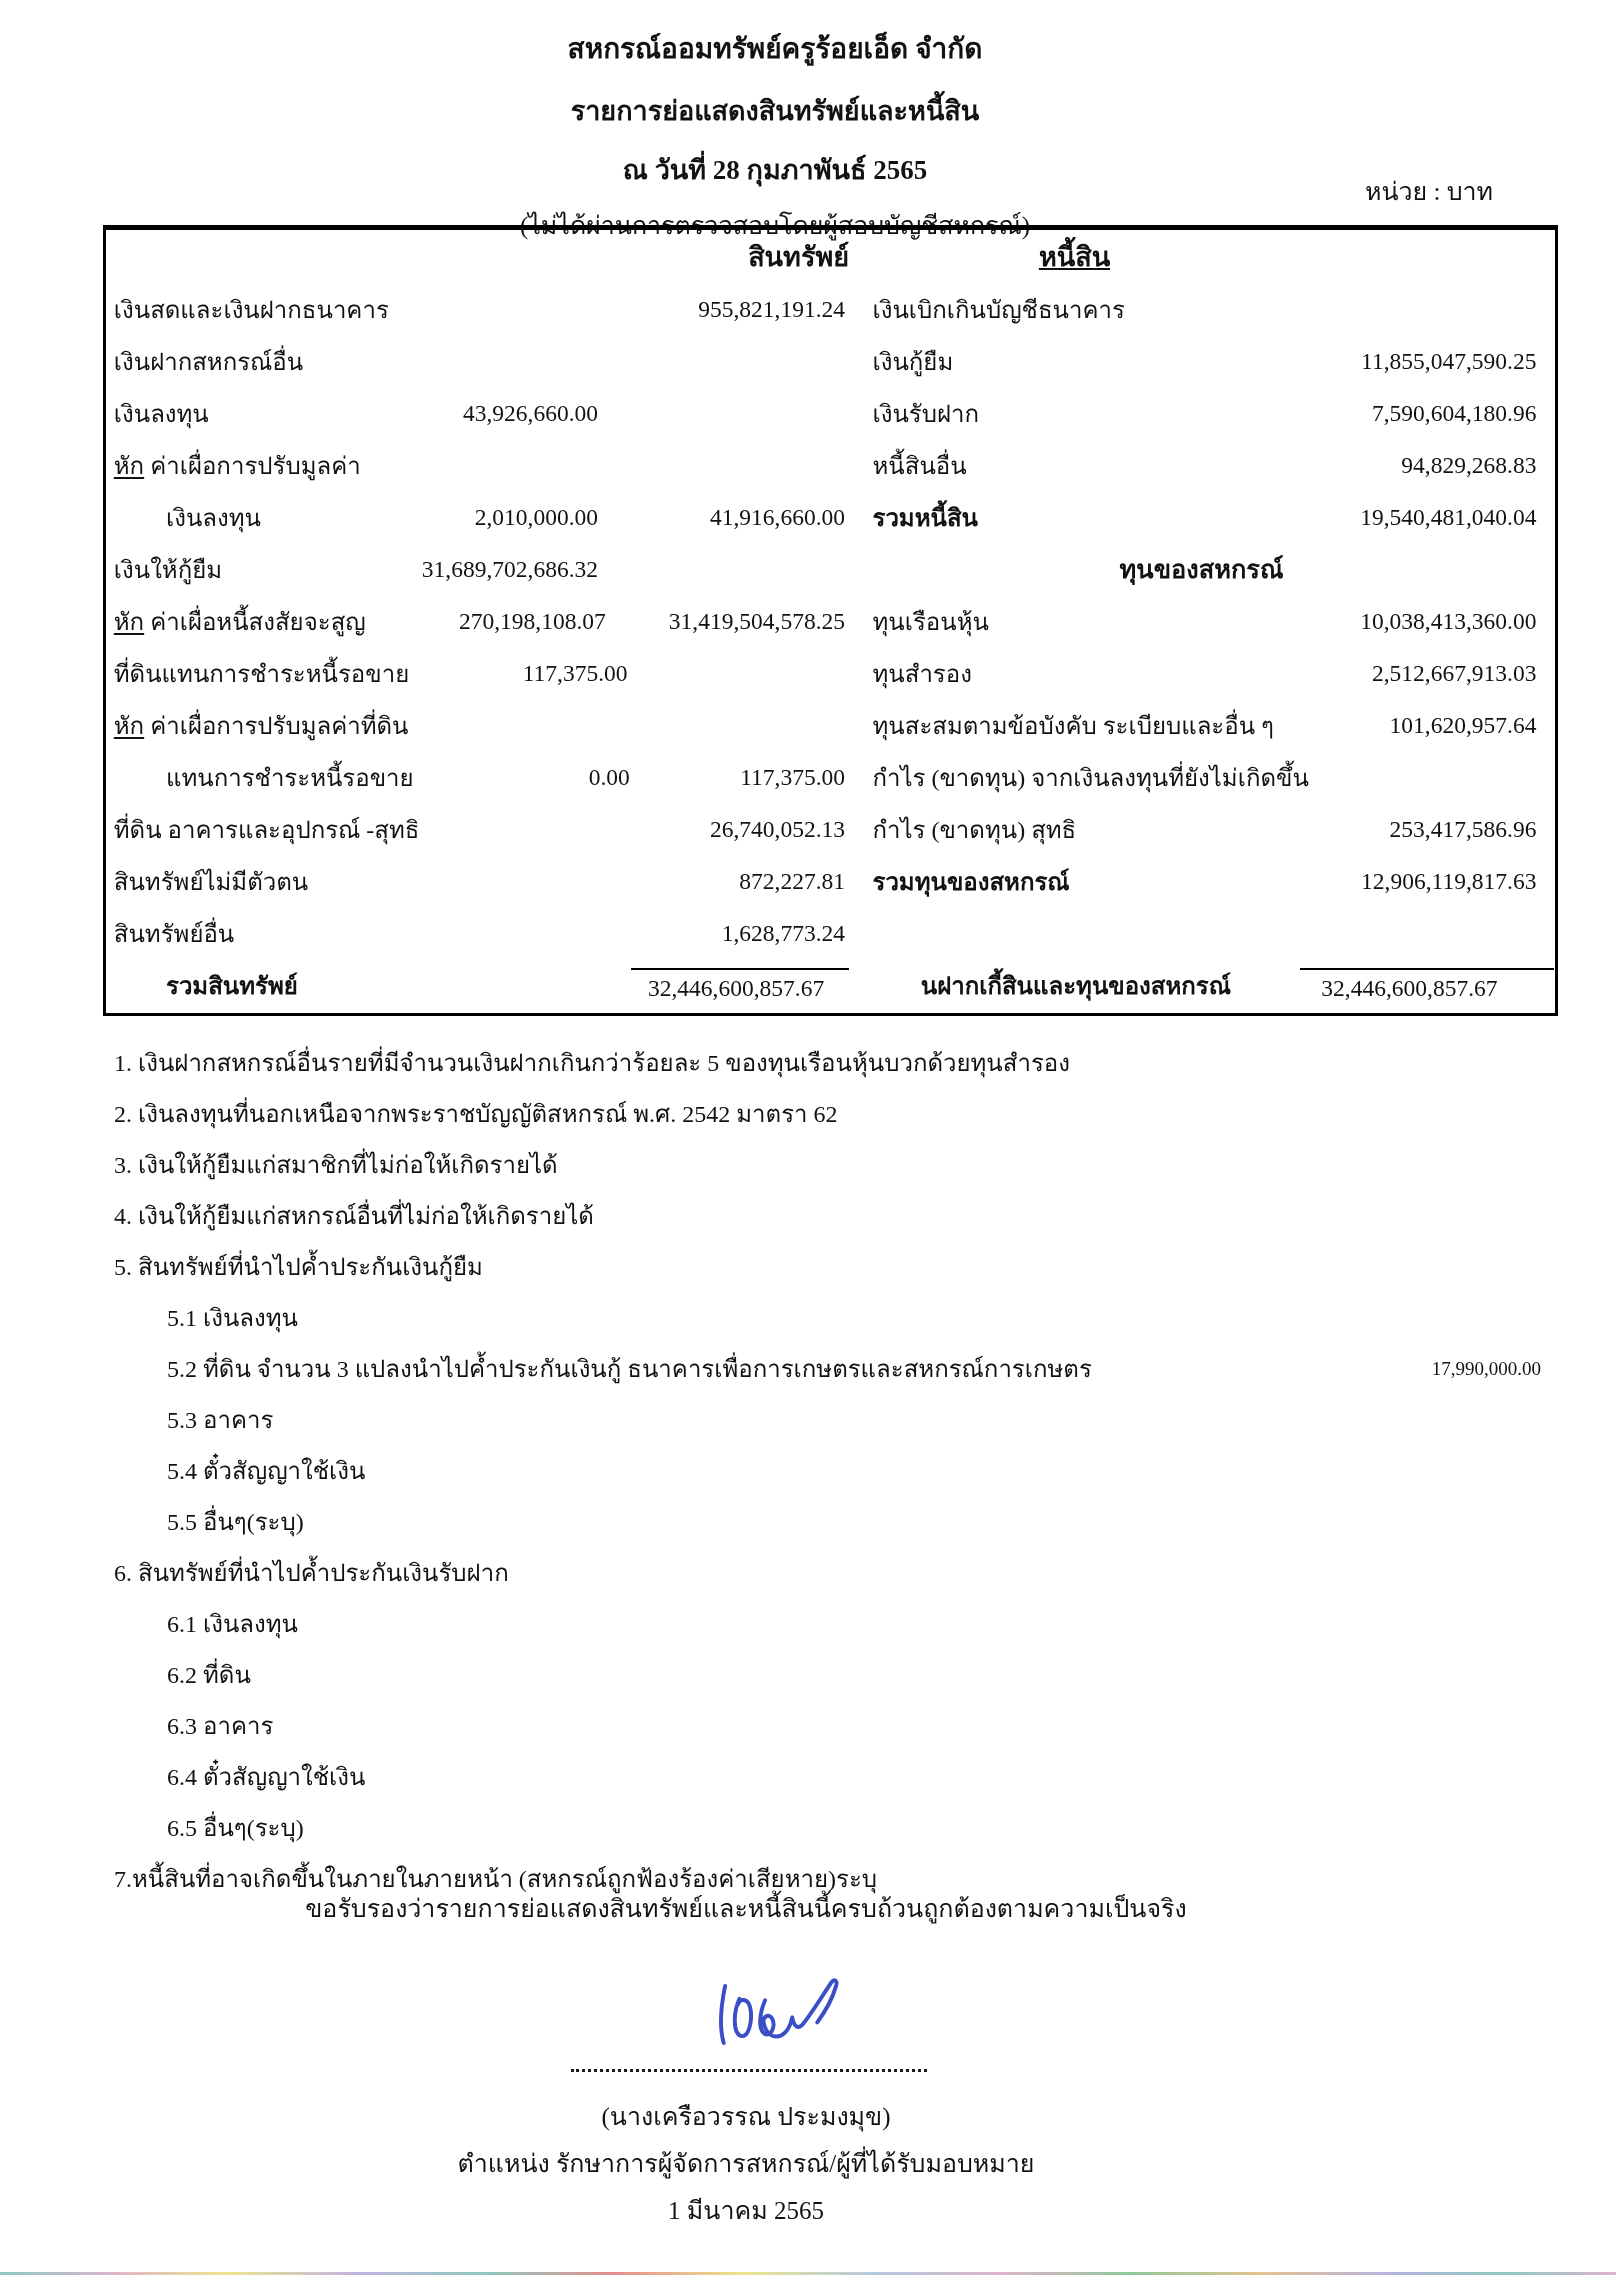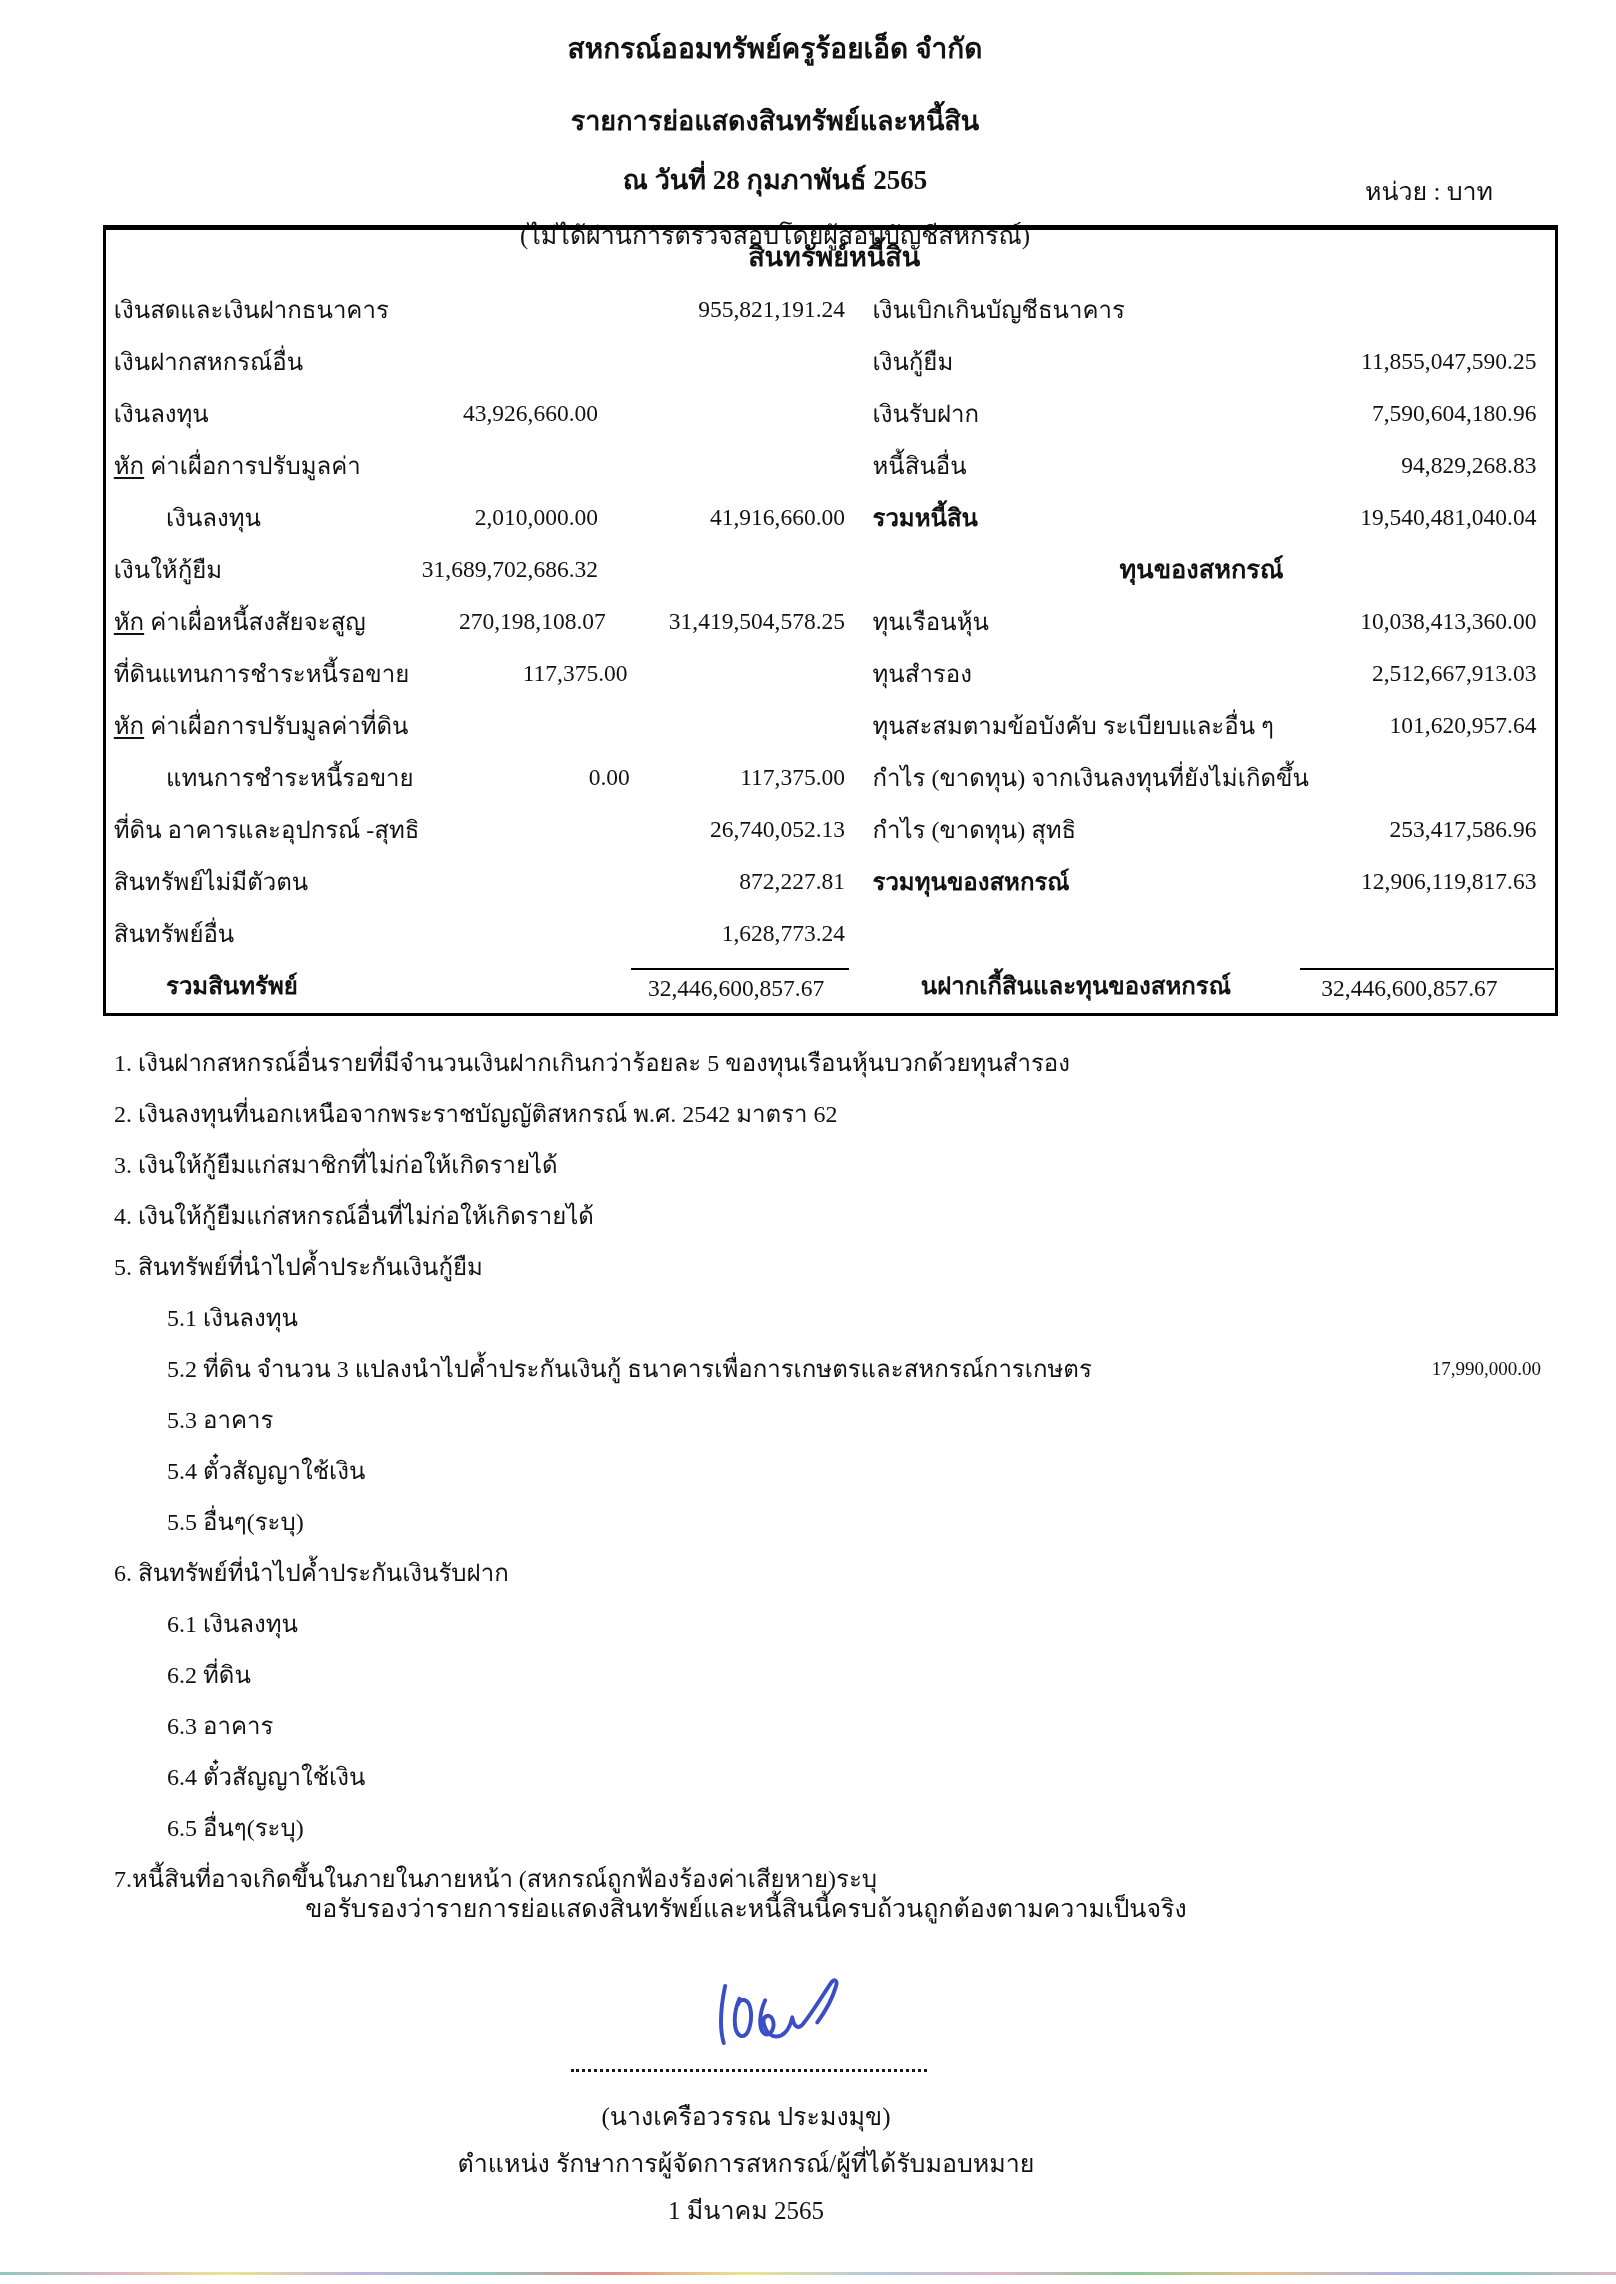--- a/index.html
+++ b/index.html
@@ -2,34 +2,34 @@
 <html style="font-size:10.4px"><head>
 <meta charset="utf-8">
 <style>
   html,body{margin:0;padding:0;background:#d9d9d9;}
   .page{
     position:relative; width:1616px; height:2284px; background:#ffffff;
     font-family:"Liberation Serif","DejaVu Serif",serif; color:#121212; overflow:hidden;
   }
   
   .doc-header{position:absolute; top:26px; left:0; width:1550px; text-align:center;}
-  .h1{font-size:28px; font-weight:bold; margin-bottom:29px;}
+  .h1{font-size:28px; font-weight:bold; margin-bottom:19px;}
   .h2{font-size:27px; font-weight:bold; margin-bottom:15.6px;}
   .h3{font-size:27px; font-weight:bold; margin-bottom:14.3px;}
   .h4{font-size:25px; font-weight:normal;}
   .unit{position:absolute; top:171px; left:1365px; font-size:25px; white-space:nowrap;}
   
   .bal-table{
     position:absolute; top:225px; left:103px; width:1455px; height:791px;
     border:3.9px solid #000; border-top-width:5.9px; box-sizing:border-box;
     display:flex; flex-direction:column;
   }
   .head-row{height:53px; display:flex; align-items:center; flex:0 0 auto;}
   .head-left{width:743px; text-align:right; font-size:27px; font-weight:bold;}
-  .head-right{width:451px; text-align:left; font-size:27px; font-weight:bold;}
+  .head-right{width:451px; text-align:center; font-size:27px; font-weight:bold;text-decoration:underline;}
   .tbody{display:flex; flex:1;}
   .half{display:flex; flex-direction:column;}
   .half.left{width:743px;}
   .half.right{width:705px;}
   .trow{height:52px; display:flex; align-items:center; font-size:24px;gap:33px;}
   .lbl{flex:1; padding-left:7.8px; white-space:nowrap;}
   .half.right .lbl{padding-left:23.5px;}
   .c1{width:215px; text-align:right; font-size:23.5px;}
   .c2{width:218px; text-align:right; font-size:23.5px; padding-right:3.9px; box-sizing:border-box;}
   .amt{width:254px; text-align:right; font-size:23.5px; padding-right:17.6px; box-sizing:border-box;}

